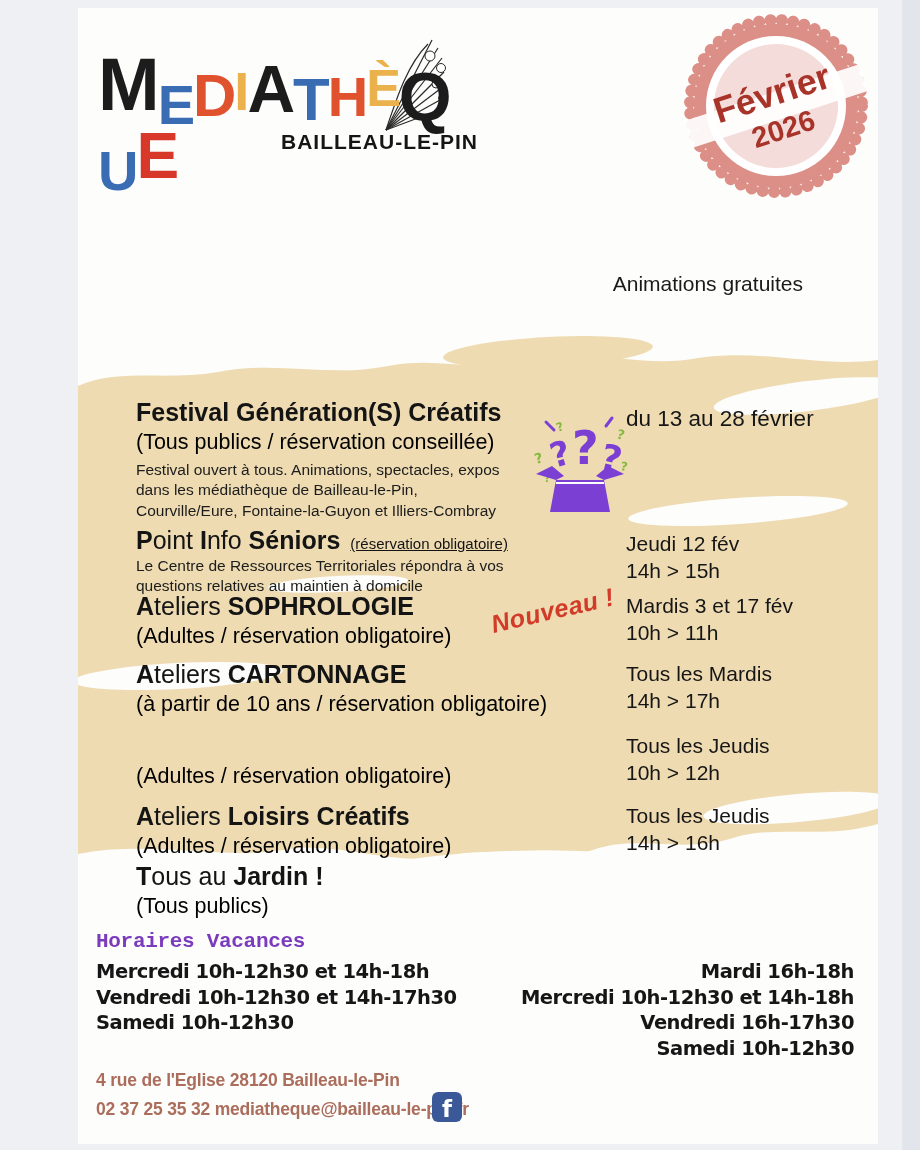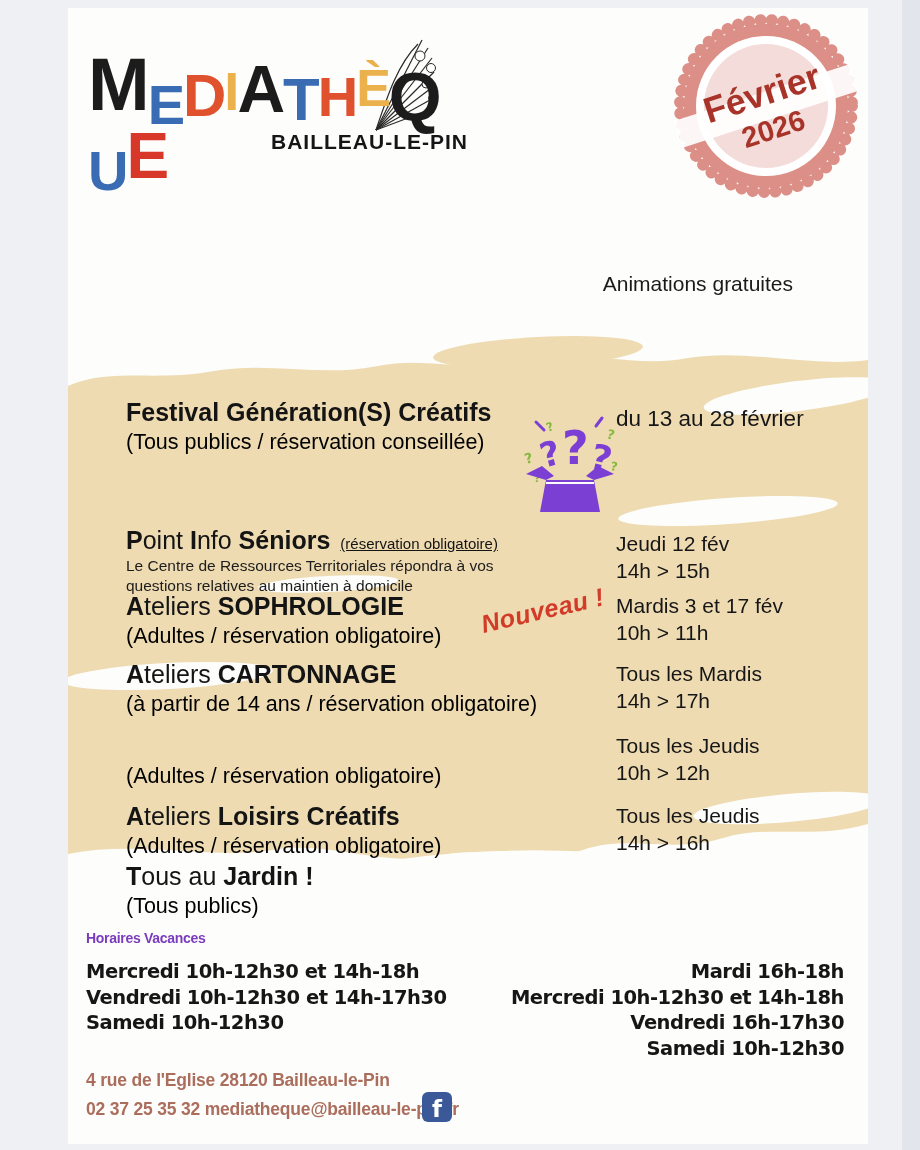--- a/index.html
+++ b/index.html
@@ -4,21 +4,21 @@
 <style>
   html,body{margin:0;padding:0;}
   body{
     width:920px;height:1150px;position:relative;overflow:hidden;
     background:#eef0f4;
     font-family:"Liberation Sans", sans-serif;
     -webkit-font-smoothing:antialiased;
   }
   .page-edge{position:absolute;right:0;top:0;width:18px;height:1150px;background:#e2e5eb;}
   .poster{
-    position:absolute;left:68px;top:8px;width:800px;height:1136px;
+    position:absolute;left:78px;top:8px;width:800px;height:1136px;
     background:#fdfdfc;
   }
   .pre{white-space:pre-line;}
 
   
   .logo-letters{position:absolute;left:20px;top:38px;width:360px;height:110px;z-index:2;
     font-weight:800;letter-spacing:-2px;}
   .logo-letters span{display:inline-block;line-height:1;}
   .logo-letters span:nth-child(1){font-size:74px;transform:translateY(2px);}
   .logo-letters span:nth-child(2){font-size:56px;transform:translateY(16px);}
@@ -57,22 +57,22 @@
   .when{position:absolute;left:548px;z-index:2;font-size:21px;line-height:1.3;font-weight:500;color:#161616;}
   .when-lg{font-size:22.5px;}
   .when-center{left:452px;width:320px;text-align:center;font-size:20px;line-height:1.38;}
   .nouveau{position:absolute;left:412px;top:588px;z-index:3;
     font-size:25px;font-weight:800;font-style:italic;color:#d23b28;
     transform:rotate(-13deg);letter-spacing:0.5px;}
   .mystery-box{position:absolute;left:452px;top:398px;z-index:2;}
   .mystery-box text{font-weight:800;font-family:"DejaVu Sans", sans-serif;}
 
   
-  .hours-head{position:absolute;top:922px;z-index:2;font-size:14px;font-weight:800;
-    font-family:Liberation Sans, sans-serif;letter-spacing:-0.3px;}
+  .hours-head{position:absolute;top:922px;z-index:2;font-size:21px;font-weight:800;
+    font-family:Liberation Mono, monospace;letter-spacing:-0.3px;}
   .hours-head.left{left:18px;color:#7b3bbd;}
   .hours-head.right{right:24px;color:#d0452f;text-align:right;}
   .hours-lines{position:absolute;top:951px;z-index:2;font-size:19.5px;font-weight:700;
     font-family:"DejaVu Sans", sans-serif;color:#161616;line-height:25.5px;letter-spacing:-0.5px;}
   .hours-lines.left{left:18px;}
   .hours-lines.right{right:24px;text-align:right;}
 
   
   .footer-line{position:absolute;left:18px;z-index:2;font-size:17.5px;font-weight:700;
     color:#ab6d5c;letter-spacing:-0.2px;}
@@ -133,20 +133,23 @@
     <circle cx="100" cy="100" r="62" fill="#f3dcda"></circle>
     <rect x="8" y="86" width="184" height="28" fill="rgba(255,255,255,0.92)" transform="rotate(-18 100 100)"></rect>
     <text x="100" y="99" text-anchor="middle" font-size="36" fill="#a83329" transform="rotate(-18 100 100)">Février</text>
     <text x="100" y="134" text-anchor="middle" font-size="29" fill="#a83329" transform="rotate(-18 100 100)">2026</text>
   </svg>
 
   <div class="title-sub">Animations gratuites</div>
 
   <div class="ev-title" style="top:390px;"><b>Festival Génération(S) Créatifs</b></div>
   <div class="ev-sub" style="top:422px;">(Tous publics / réservation conseillée)</div>
+  <div class="ev-desc pre" style="top:452px;">Festival ouvert à tous. Animations, spectacles, expos
+dans les médiathèque de Bailleau-le-Pin,
+Courville/Eure, Fontaine-la-Guyon et Illiers-Combray</div>
   <div class="when when-lg" style="top:396px;">du 13 au 28 février</div>
 
   <svg class="mystery-box" width="100" height="112" viewBox="0 0 100 112" aria-hidden="true">
     <g fill="#86b93f">
       <text x="6" y="58" font-size="14" transform="rotate(-15 6 58)">?</text>
       <text x="28" y="26" font-size="12" transform="rotate(-20 28 26)">?</text>
       <text x="86" y="32" font-size="13" transform="rotate(15 86 32)">?</text>
       <text x="90" y="64" font-size="12" transform="rotate(10 90 64)">?</text>
       <text x="14" y="76" font-size="11">?</text>
     </g>
@@ -173,21 +176,21 @@
   <div class="when pre" style="top:522px;">Jeudi 12 fév
 14h &gt; 15h</div>
 
   <div class="ev-title" style="top:584px;"><b>A</b><span>teliers </span><b>SOPHROLOGIE</b></div>
   <div class="ev-sub" style="top:616px;">(Adultes / réservation obligatoire)</div>
   <div class="nouveau">Nouveau !</div>
   <div class="when pre" style="top:584px;">Mardis 3 et 17 fév
 10h &gt; 11h</div>
 
   <div class="ev-title" style="top:652px;"><b>A</b><span>teliers </span><b>CARTONNAGE</b></div>
-  <div class="ev-sub" style="top:684px;">(à partir de 14 ans / réservation obligatoire)</div>
+  <div class="ev-sub" style="top:684px;">(à partir de 10 ans / réservation obligatoire)</div>
   <div class="when pre" style="top:652px;">Tous les Mardis
 14h &gt; 17h</div>
 
   <div class="ev-sub" style="top:756px;">(Adultes / réservation obligatoire)</div>
   <div class="when pre" style="top:724px;">Tous les Jeudis
 10h &gt; 12h</div>
 
   <div class="ev-title" style="top:794px;"><b>A</b><span>teliers </span><b>Loisirs Créatifs</b></div>
   <div class="ev-sub" style="top:826px;">(Adultes / réservation obligatoire)</div>
   <div class="when pre" style="top:794px;">Tous les Jeudis

